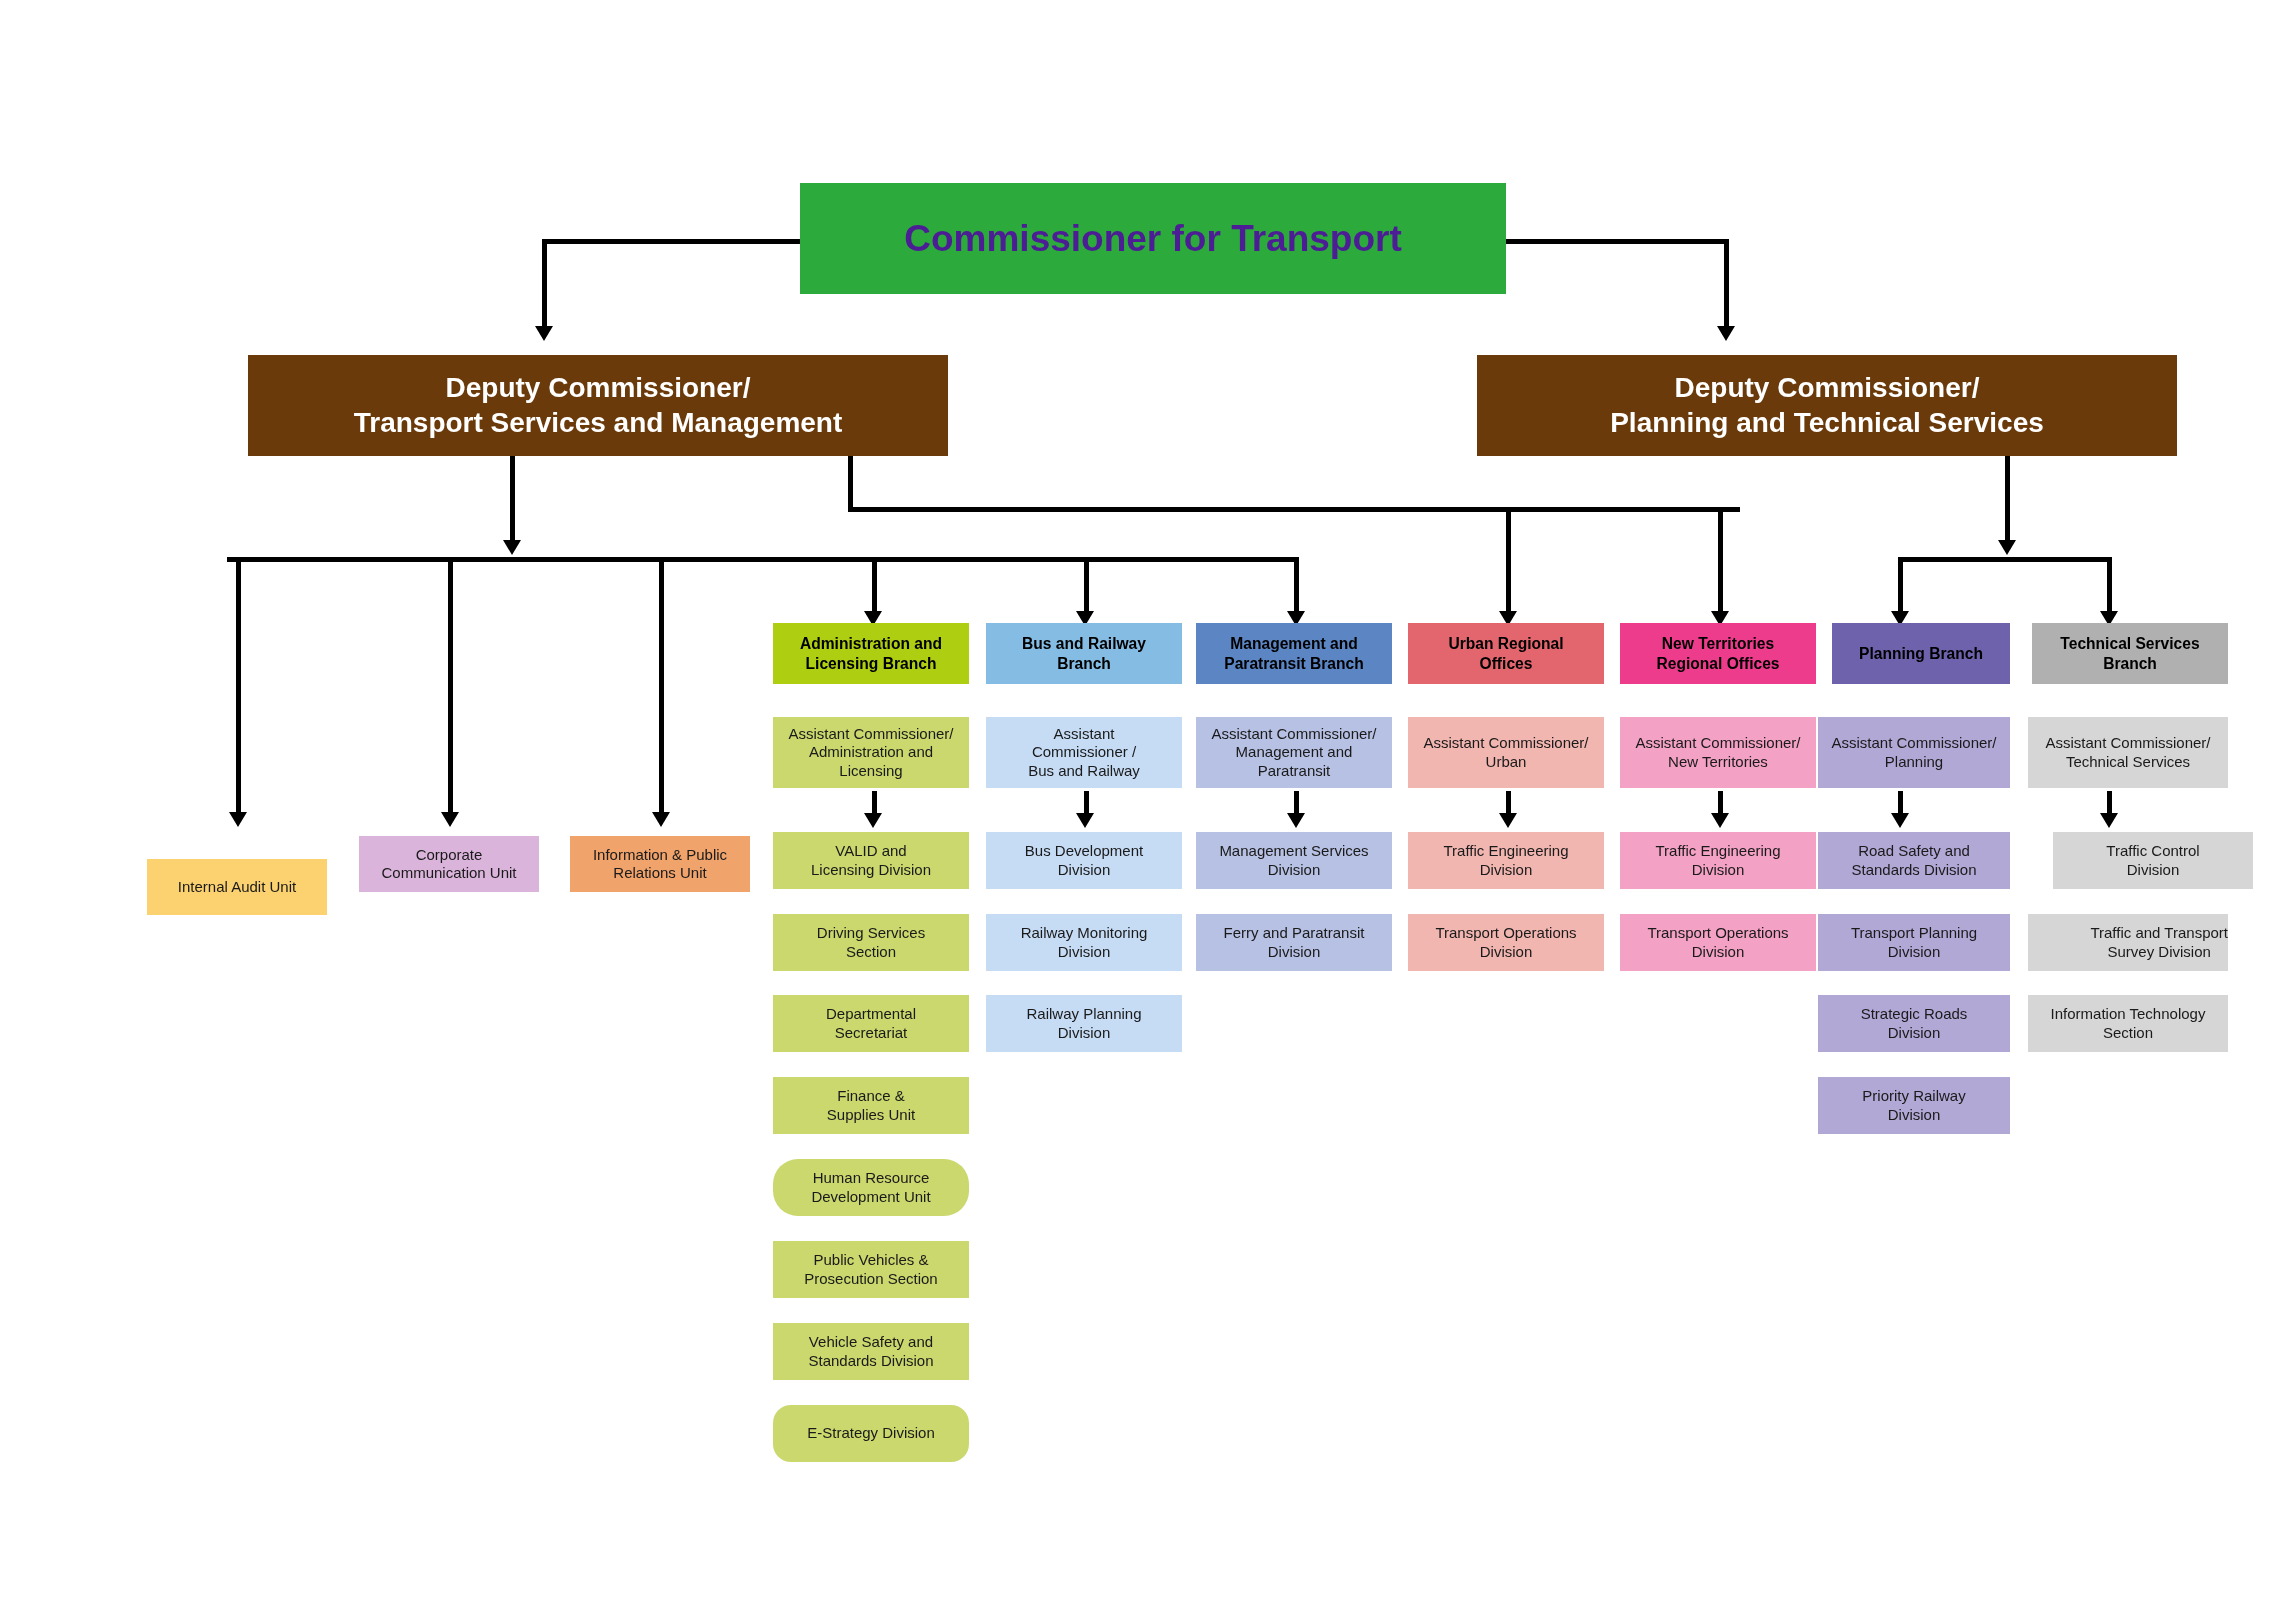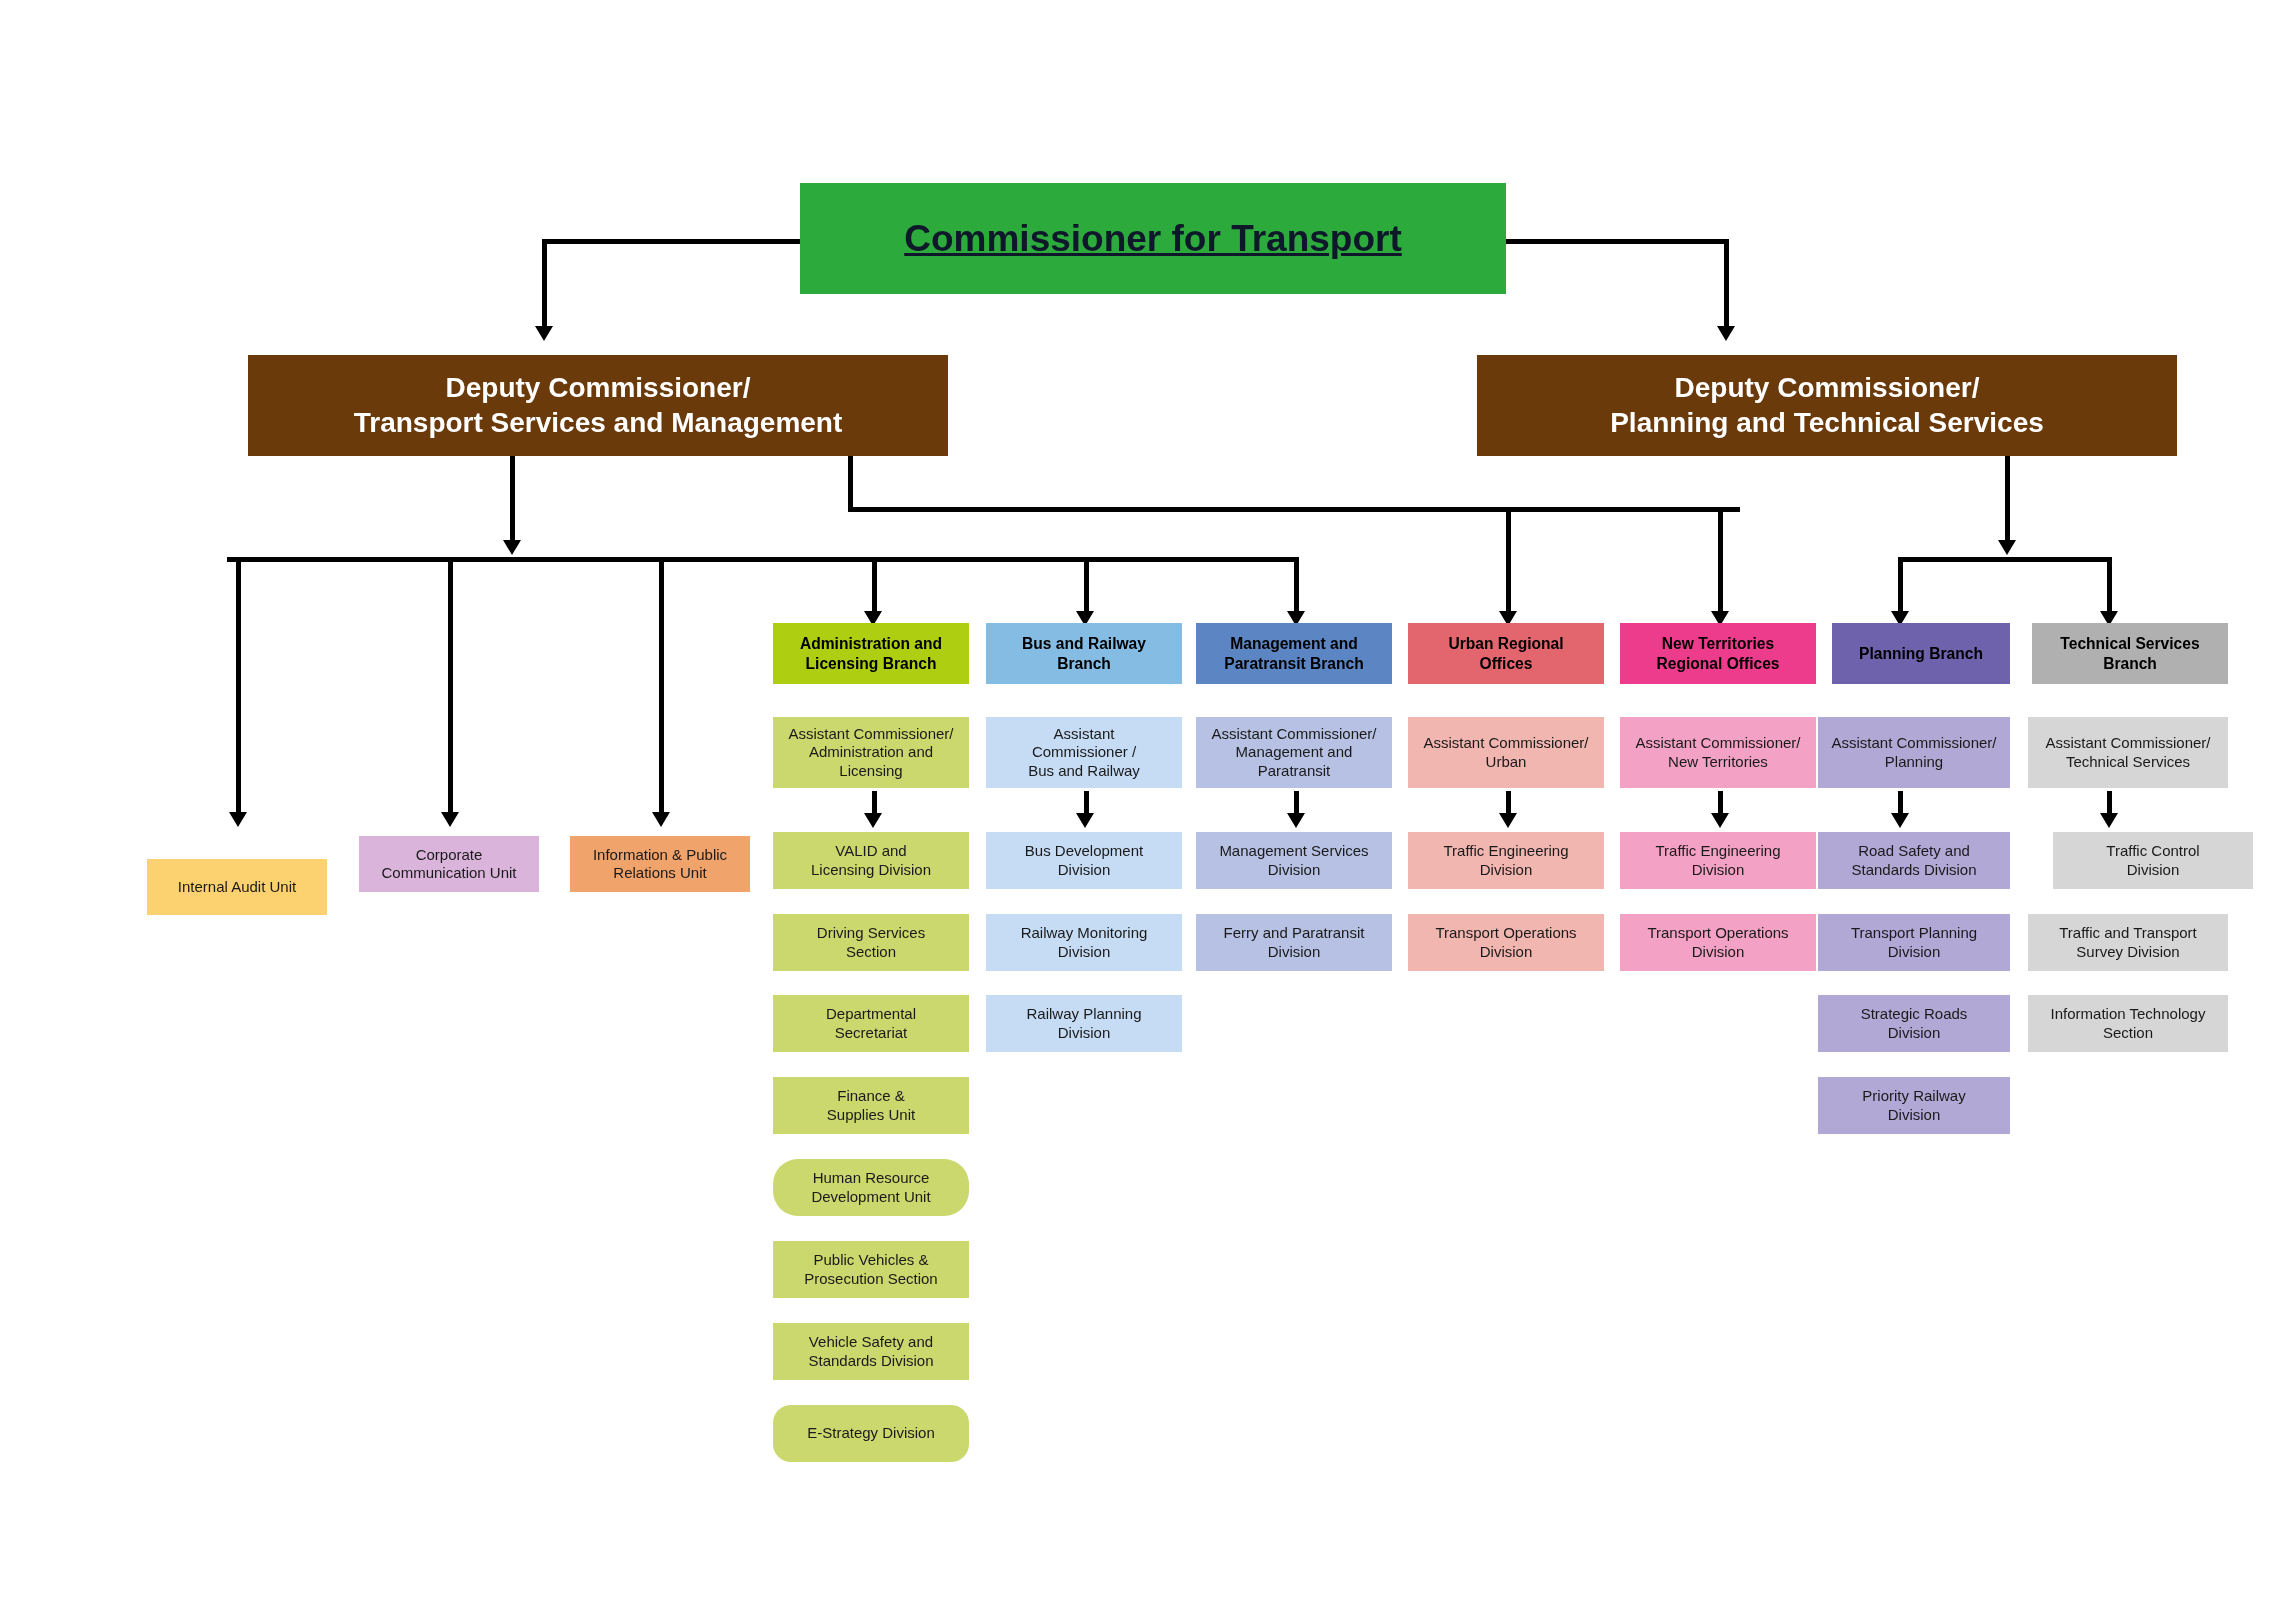--- a/index.html
+++ b/index.html
@@ -3,21 +3,21 @@
 <meta charset="utf-8">
 <style>
   html,body{margin:0;padding:0;background:#ffffff;}
   body{font-family:"Liberation Sans","DejaVu Sans",sans-serif;}
   #stage{position:relative;width:2292px;height:1618px;background:#ffffff;overflow:hidden;}
 
   .box{position:absolute;box-sizing:border-box;display:flex;align-items:center;
        justify-content:center;text-align:center;line-height:1.22;white-space:pre-line;}
 
   
-  .l1{font-size:37px;font-weight:bold;color:#0f172a;text-decoration:underline;}
+  .l1{font-size:37px;font-weight:bold;color:#4c1d95;}
   
   .l2{font-size:28px;font-weight:bold;color:#ffffff;}
   
   .l3{font-size:15.6px;font-weight:bold;color:#000000;}
   
   .l4{font-size:15px;font-weight:normal;color:#1a1a1a;}
   
   .unit{font-size:15px;font-weight:normal;color:#1a1a1a;}
 
   
@@ -259,21 +259,21 @@
 Branch</span>
   </div>
   <div class="box l4" style="left:2028px;top:717px;width:200px;height:71px;background:#D6D6D6;">
     <span>Assistant Commissioner/
 Technical Services</span>
   </div>
   <div class="box l4" style="left:2028px;top:832px;width:200px;height:57px;background:#D6D6D6;margin-left:25px;">
     <span>Traffic Control
 Division</span>
   </div>
-  <div class="box l4" style="left:2028px;top:914px;width:200px;height:57px;background:#D6D6D6;">
+  <div class="box l4" style="left:2028px;top:914px;width:200px;height:57px;background:#D6D6D6;justify-content:flex-end;">
     <span>Traffic and Transport
 Survey Division</span>
   </div>
   <div class="box l4" style="left:2028px;top:995px;width:200px;height:57px;background:#D6D6D6;">
     <span>Information Technology
 Section</span>
   </div>
 
 </div>
 

